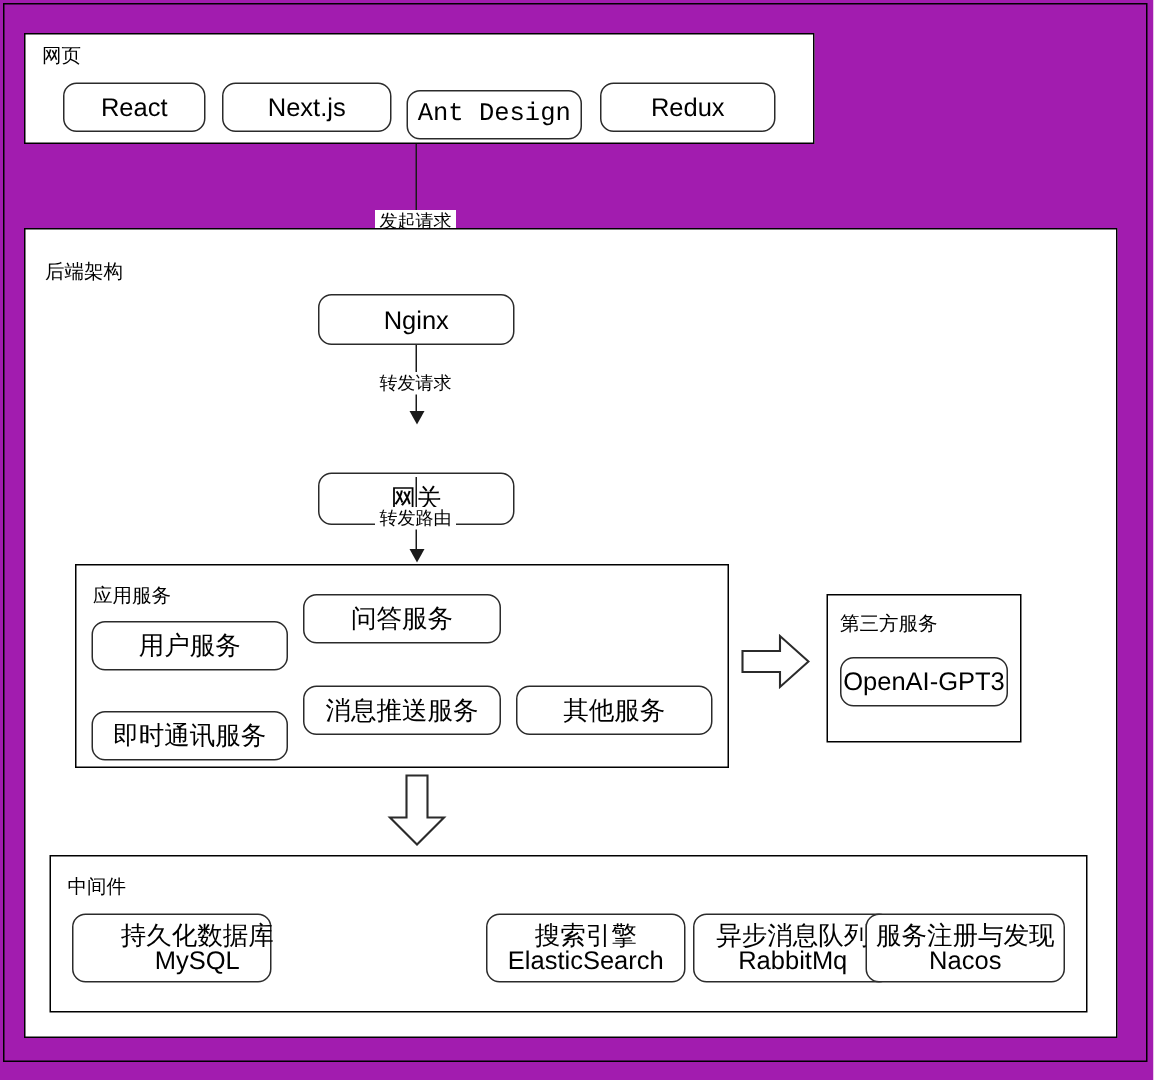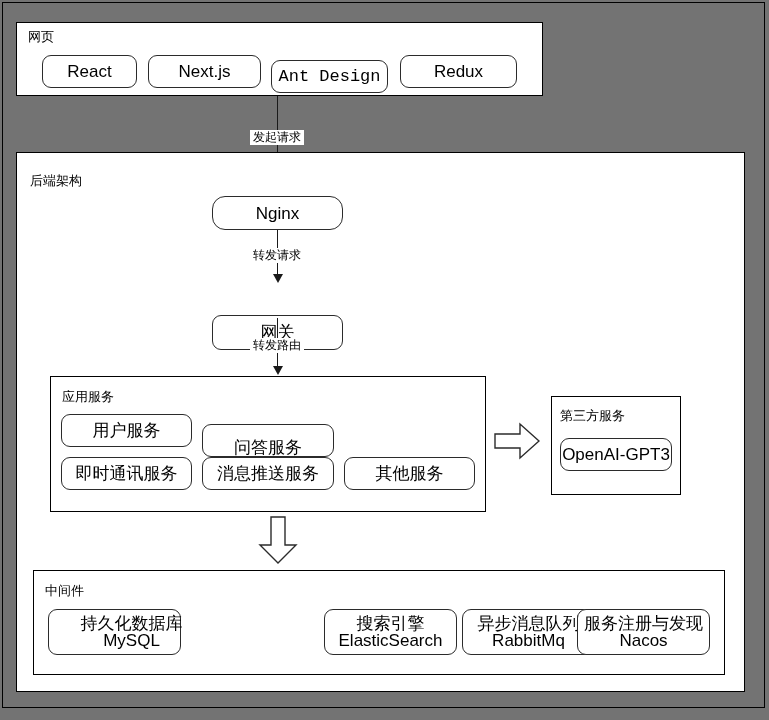--- a/index.html
+++ b/index.html
@@ -8,21 +8,21 @@
     background: #ffffff;
   }
   body {
     font-family: "Liberation Sans", "DejaVu Sans", sans-serif;
     color: #000000;
   }
   #canvas {
     position: relative;
     width: 769px;
     height: 720px;
-    background: #737373;
+    background: #a21caf;
     overflow: hidden;
   }
   .page-border {
     position: absolute;
     left: 2px;
     top: 2px;
     width: 763px;
     height: 706px;
     border: 1px solid #000000;
     box-sizing: border-box;
@@ -102,26 +102,26 @@
   </div>
   <div class="node" style="left:271px; top:60px; width:117px; height:33px;font-family:Liberation Mono, monospace;">
     <span>Ant Design</span>
   </div>
   <div class="node" style="left:400px; top:55px; width:117px; height:33px;">
     <span>Redux</span>
   </div>
 
   <div class="conn v-line" style="left:277px; top:96px; height:92px;"></div>
   <div class="arrow-head-down" style="left:272.5px; top:187px;"></div>
-  <div class="edge-label" style="left:277px; top:130px;">发起请求</div>
+  <div class="edge-label" style="left:277px; top:140px;">发起请求</div>
 
   <div class="group-box" style="left:16px; top:152px; width:729px; height:540px;"></div>
   <div class="group-label" style="left:30px; top:173px;">后端架构</div>
 
-  <div class="node" style="left:212px; top:196px; width:131px; height:34px;border-radius:13px;">
+  <div class="node" style="left:212px; top:196px; width:131px; height:34px;">
     <span>Nginx</span>
   </div>
 
   <div class="conn v-line" style="left:277px; top:230px; height:45px;"></div>
   <div class="arrow-head-down" style="left:272.5px; top:274px;"></div>
   <div class="edge-label" style="left:277px; top:248px;">转发请求</div>
 
   <div class="node" style="left:212px; top:283px; width:131px; height:35px;margin-top:32px;">
     <span>网关</span>
   </div>
@@ -129,24 +129,24 @@
   <div class="conn v-line" style="left:277px; top:318px; height:50px;"></div>
   <div class="arrow-head-down" style="left:272.5px; top:366px;"></div>
   <div class="edge-label" style="left:277px; top:338px;">转发路由</div>
 
   <div class="group-box" style="left:50px; top:376px; width:436px; height:136px;"></div>
   <div class="group-label" style="left:62px; top:389px;">应用服务</div>
 
   <div class="node" style="left:61px; top:414px; width:131px; height:33px;">
     <span>用户服务</span>
   </div>
-  <div class="node" style="left:202px; top:424px; width:132px; height:33px;justify-content:flex-end;">
+  <div class="node" style="left:202px; top:396px; width:132px; height:33px;">
     <span>问答服务</span>
   </div>
-  <div class="node" style="left:61px; top:457px; width:131px; height:33px;">
+  <div class="node" style="left:61px; top:474px; width:131px; height:33px;">
     <span>即时通讯服务</span>
   </div>
   <div class="node" style="left:202px; top:457px; width:132px; height:33px;">
     <span>消息推送服务</span>
   </div>
   <div class="node" style="left:344px; top:457px; width:131px; height:33px;">
     <span>其他服务</span>
   </div>
 
   <div class="block-arrow" style="left:494px; top:422px; width:46px; height:38px;">

